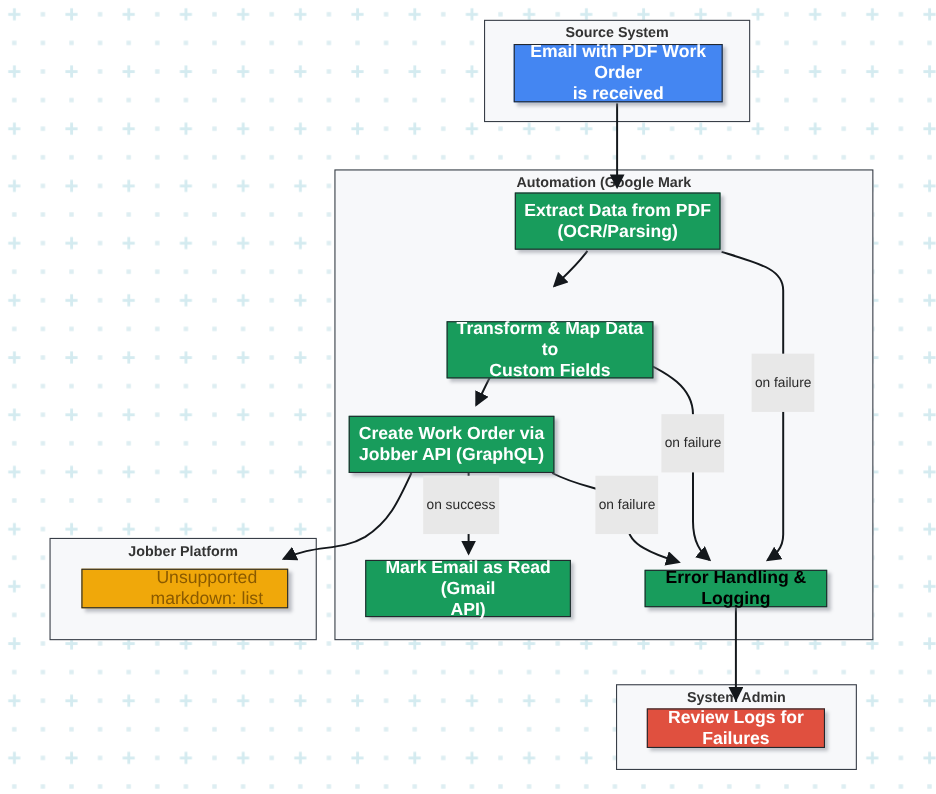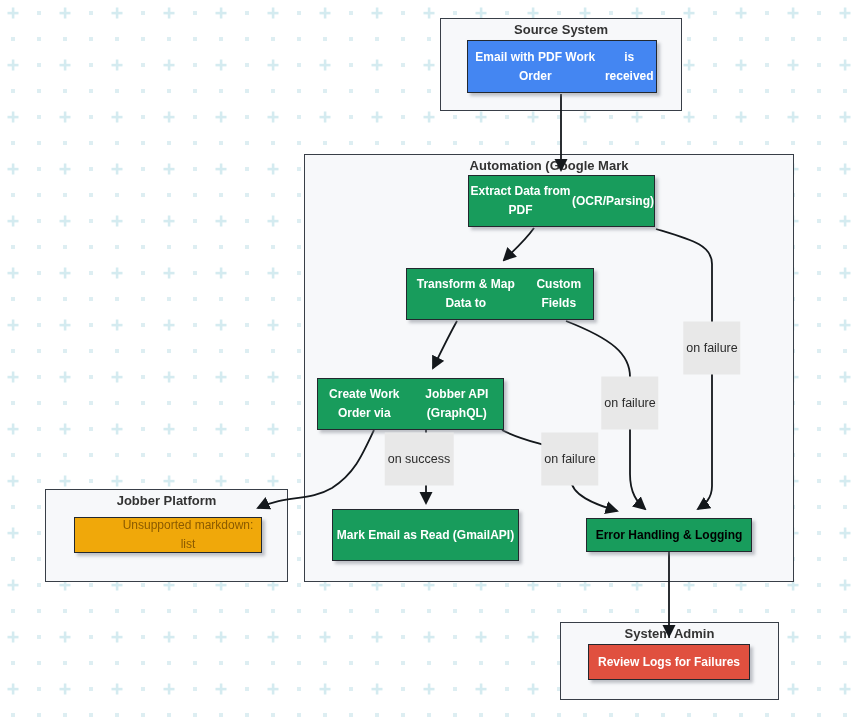--- a/index.html
+++ b/index.html
@@ -3,22 +3,22 @@
 <meta charset="utf-8">
 <style>
   html,body{margin:0;padding:0;background:#ffffff;font-family:"Liberation Sans",sans-serif;}
   .stage{position:relative;width:851px;height:722px;overflow:hidden;background:#ffffff;}
   .bg-svg{position:absolute;left:0;top:0;z-index:0;}
   .container{position:absolute;z-index:1;background:#f7f8fa;border:1.4px solid #383e47;box-sizing:border-box;}
   .container-title{position:absolute;top:3px;left:0;width:100%;text-align:center;
     font-size:13px;font-weight:bold;color:#333333;z-index:1;}
   .edges-svg{position:absolute;left:0;top:0;z-index:2;}
   .node{position:absolute;z-index:3;border:1.6px solid #23282e;box-sizing:border-box;
-    display:flex;flex-direction:row;align-items:center;justify-content:center;
-    font-size:12px;font-weight:bold;line-height:19px;text-align:center;
+    display:flex;flex-direction:column;align-items:center;justify-content:center;
+    font-size:16px;font-weight:bold;line-height:19px;text-align:center;
     box-shadow:3px 3px 3px rgba(120,125,135,0.45);}
   .node.plain{font-weight:normal;padding-left:40px;}
   .edge-label{position:absolute;z-index:4;transform:translate(-50%,-50%);
     background:#e8e8e8;color:#2b2b2b;font-size:12.5px;line-height:15px;
     padding:19px 3px;white-space:nowrap;}
   
   #c-source{left:440px;top:18px;width:242px;height:93px;}
   #c-automation{left:304px;top:154px;width:490px;height:428px;}
   #c-jobber{left:45px;top:489px;width:243px;height:93px;}
   #c-admin{left:560px;top:622px;width:219px;height:78px;}
@@ -86,21 +86,21 @@
   </svg>
 
   <div class="node" id="n-email" style="background: rgb(68, 134, 242); color: rgb(255, 255, 255);">
     <span>Email with PDF Work Order</span>
     <span>is received</span>
   </div>
   <div class="node" id="n-extract" style="background: rgb(24, 156, 92); color: rgb(255, 255, 255);">
     <span>Extract Data from PDF</span>
     <span>(OCR/Parsing)</span>
   </div>
-  <div class="node" id="n-transform" style="background: rgb(24, 156, 92); color: rgb(255, 255, 255);">
+  <div class="node" id="n-transform" style="background: rgb(24, 156, 92); color: rgb(255, 255, 255); margin-top: 24px;">
     <span>Transform &amp; Map Data to</span>
     <span>Custom Fields</span>
   </div>
   <div class="node" id="n-create" style="background: rgb(24, 156, 92); color: rgb(255, 255, 255);">
     <span>Create Work Order via</span>
     <span>Jobber API (GraphQL)</span>
   </div>
   <div class="node" id="n-mark-email" style="background: rgb(24, 156, 92); color: rgb(255, 255, 255);">
     <span>Mark Email as Read (Gmail</span>
     <span>API)</span>

